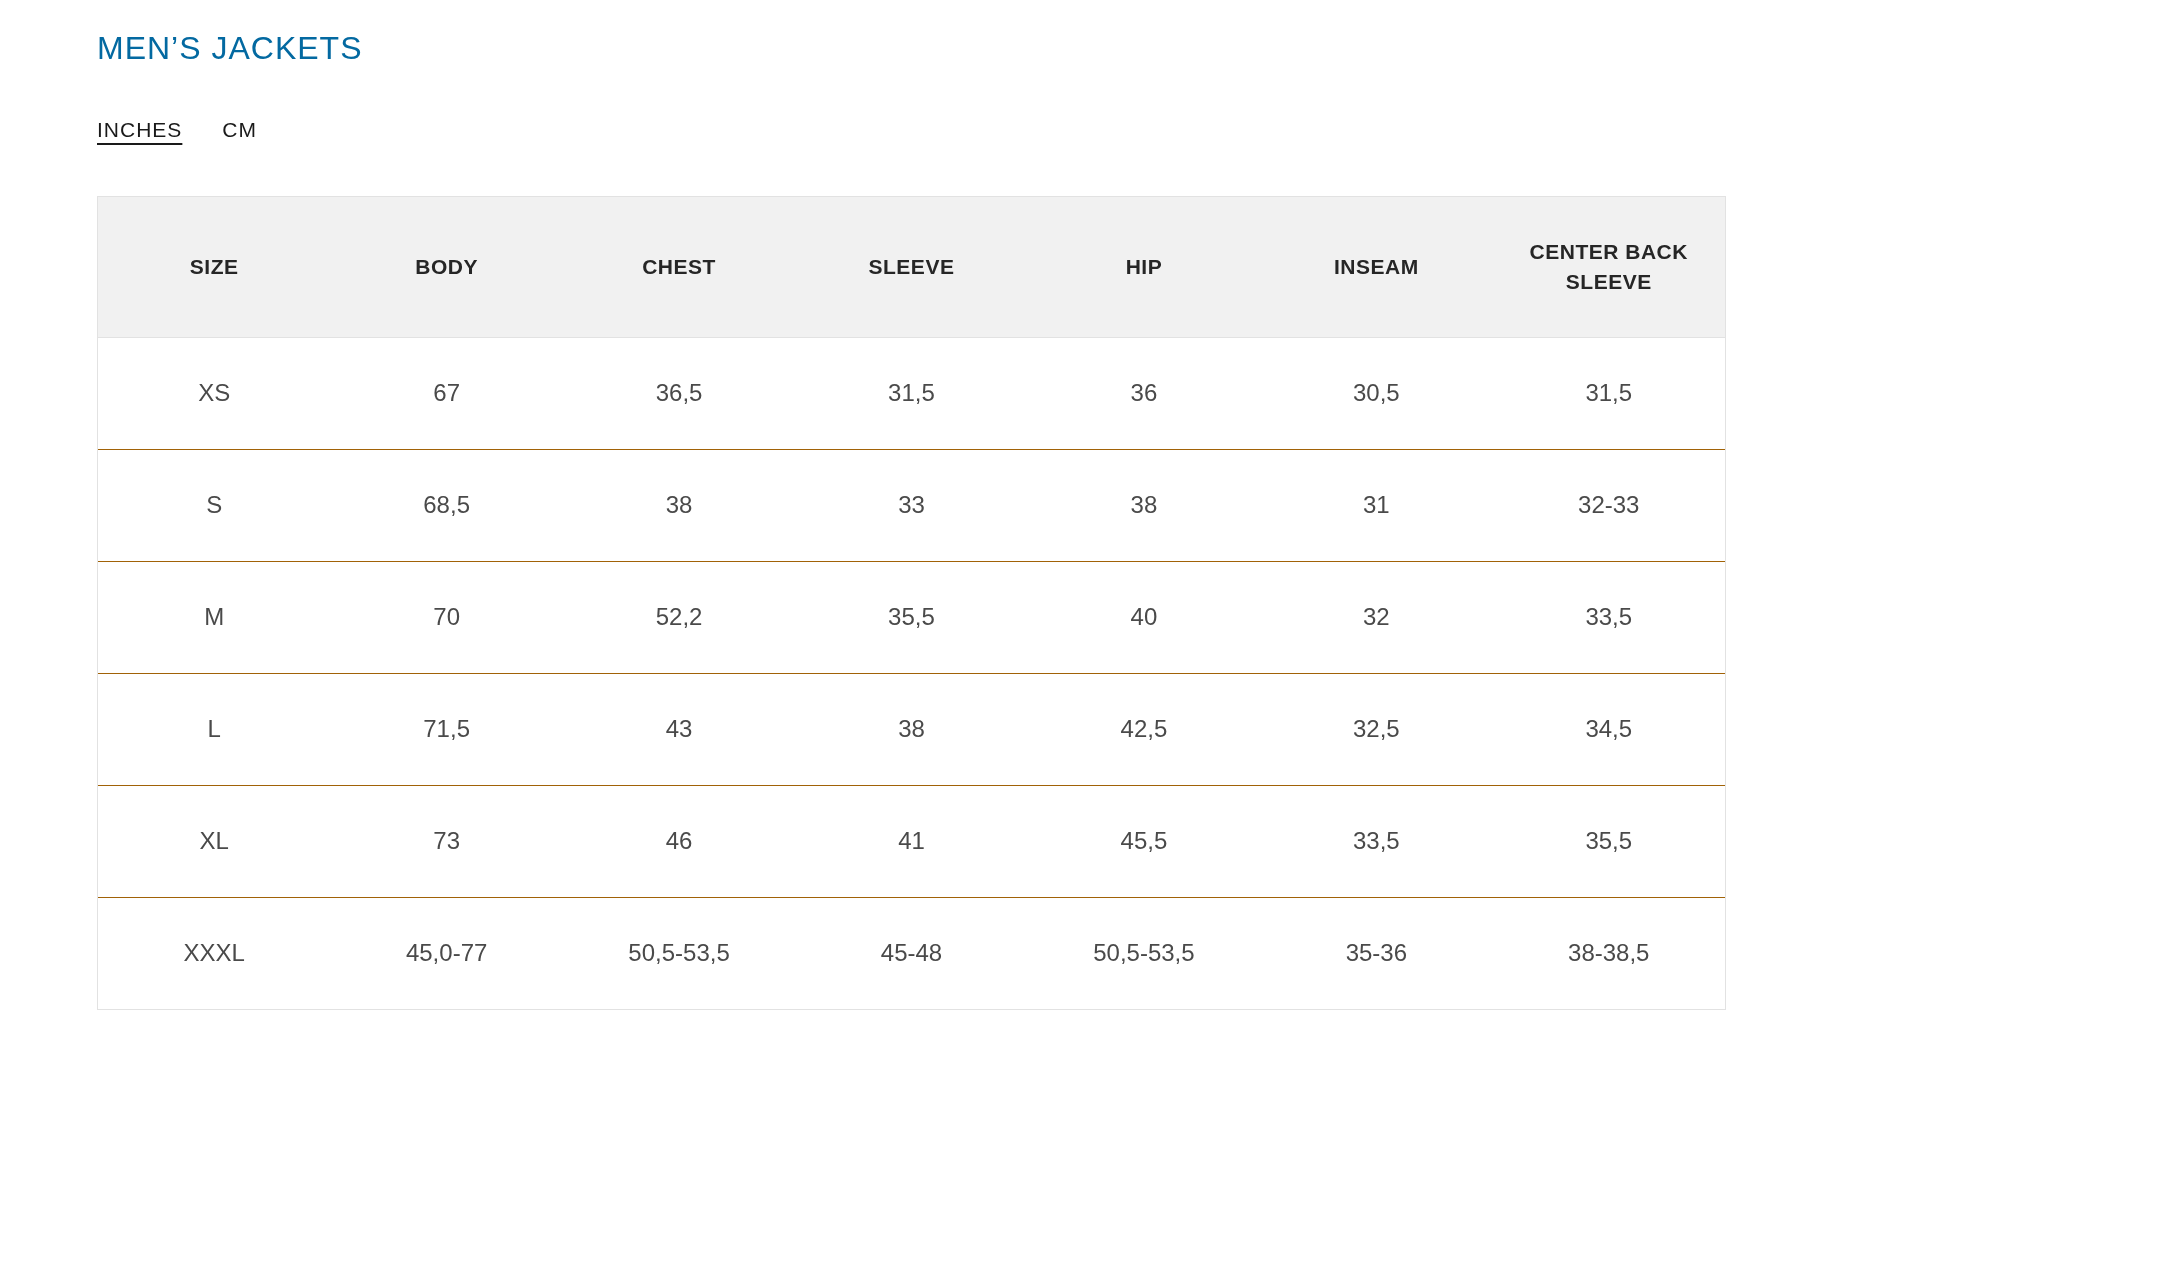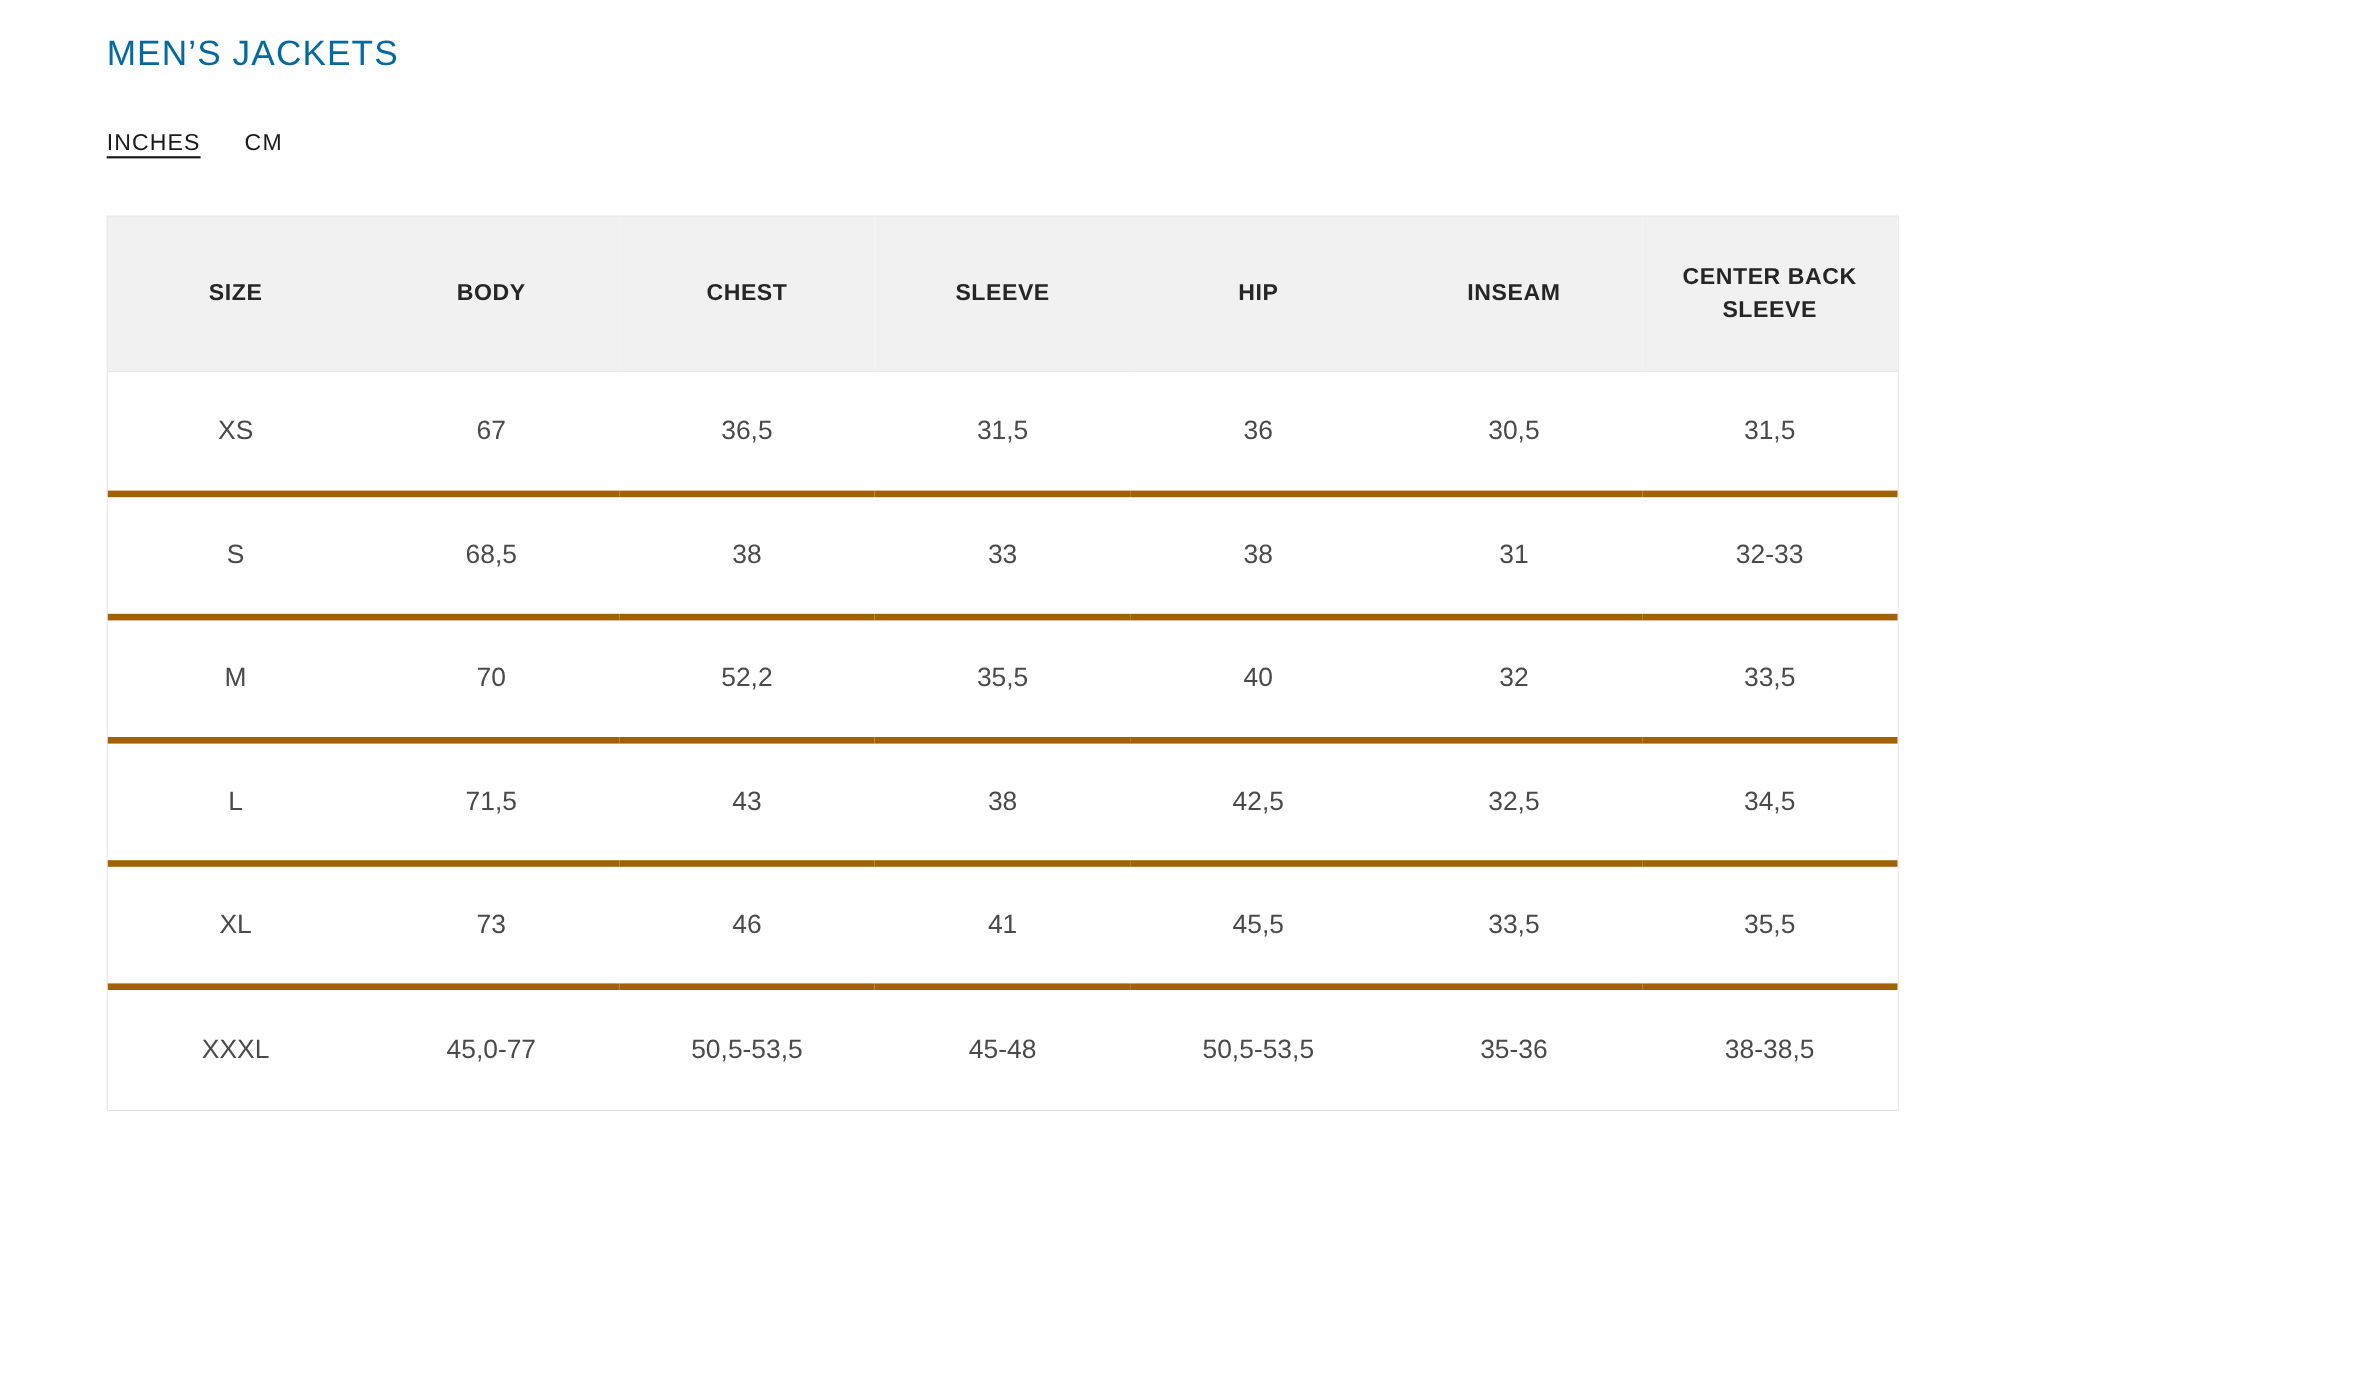--- a/index.html
+++ b/index.html
@@ -76,21 +76,21 @@
     display: inline-block;
     max-width: 185px;
   }
   table.size-table tbody td {
     height: 112px;
     font-size: 24px;
     font-weight: 400;
     color: #4a4a4a;
     text-align: center;
     vertical-align: middle;
-    border-bottom: 6px solid #a16207;
+    border-bottom: 1px solid #a16207;
     background: #ffffff;
   }
   table.size-table tbody tr:last-child td {
     border-bottom: none;
   }
 </style>
 </head>
 <body>
 
 <div class="page">

